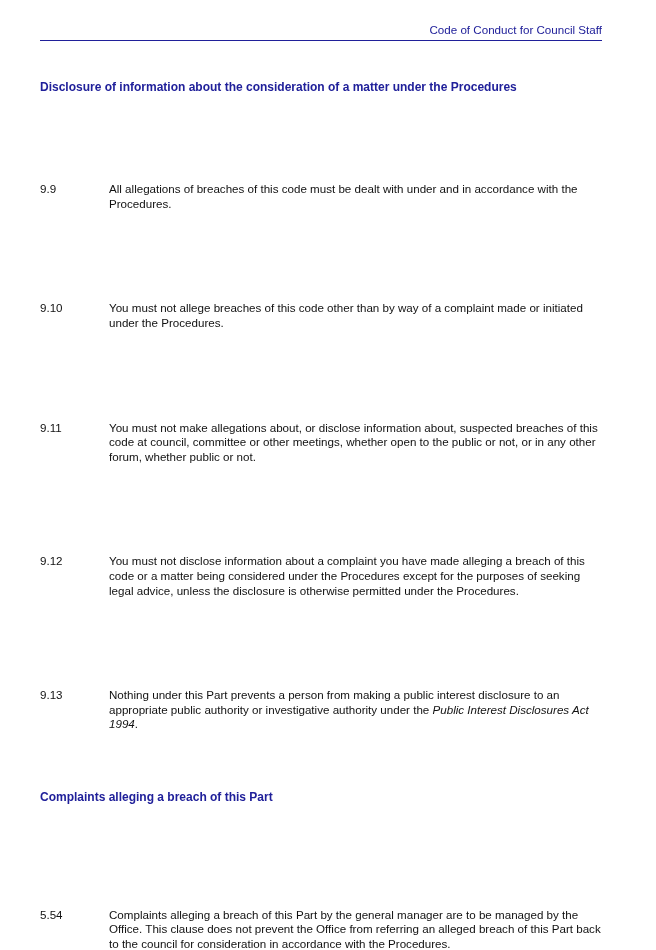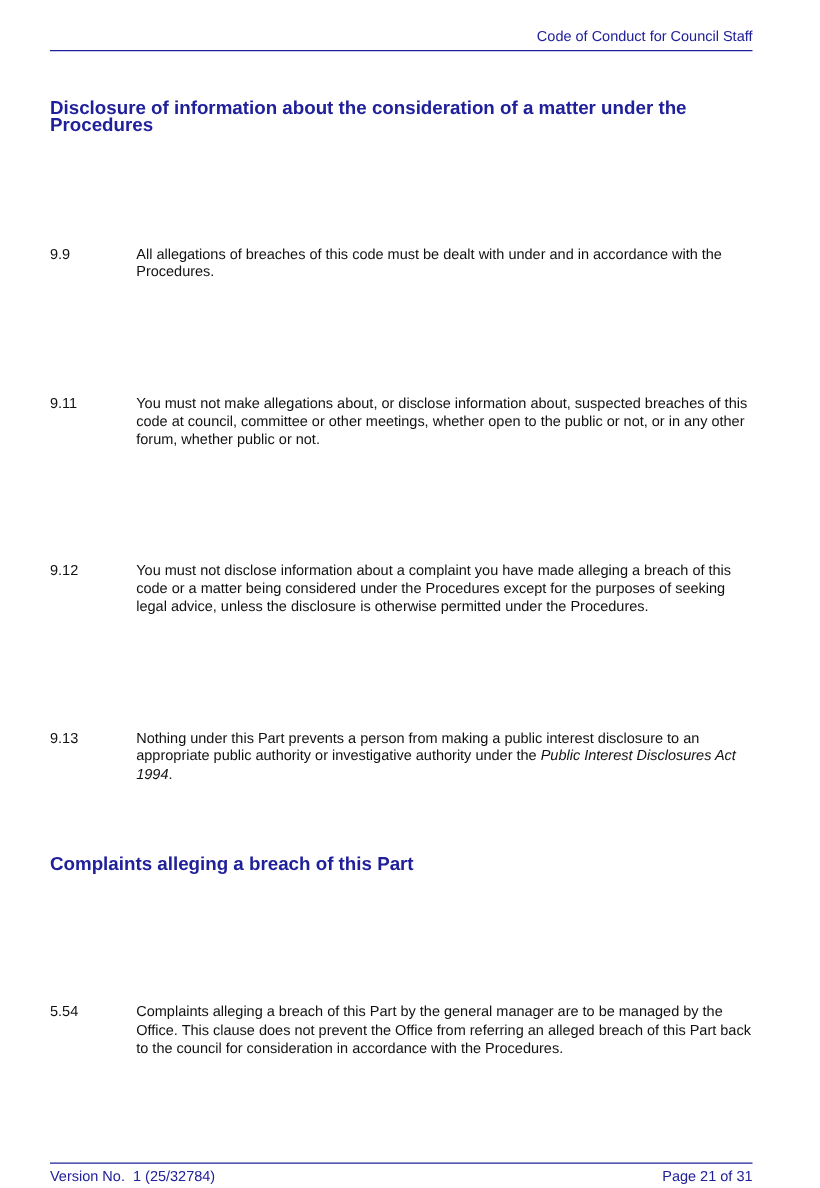--- a/index.html
+++ b/index.html
@@ -28,21 +28,21 @@
     padding-bottom: 2px;
   }
   .doc-header-title {
     display: block;
     text-align: right;
     color: var(--accent);
   }
   .section-heading {
     color: var(--accent);
     font-weight: bold;
-    font-size: 15px;
+    font-size: 12px;
     line-height: 14.6px;
     margin-top: 3px;
     margin-bottom: 7px;
   }
   .section-heading.second {
     margin-top: 13px;
     margin-bottom: 22px;
   }
   .clause {
     display: flex;
@@ -77,20 +77,24 @@
     <span class="doc-header-title">Code of Conduct for Council Staff</span>
   </div>
 
   <div class="section-heading">Disclosure of information about the consideration of a matter under the Procedures</div>
 
   <div class="clause">
     <span class="clause-num">9.9</span>
     <span class="clause-body"><span>All allegations of breaches of this code must be dealt with under and in accordance with the Procedures.</span><em></em><span></span></span>
   </div>
 
+  <div class="clause">
+    <span class="clause-num">9.10</span>
+    <span class="clause-body"><span>You must not allege breaches of this code other than by way of a complaint made or initiated under the Procedures.</span><em></em><span></span></span>
+  </div>
 
   <div class="clause">
     <span class="clause-num">9.11</span>
     <span class="clause-body"><span>You must not make allegations about, or disclose information about, suspected breaches of this code at council, committee or other meetings, whether open to the public or not, or in any other forum, whether public or not.</span><em></em><span></span></span>
   </div>
 
   <div class="clause">
     <span class="clause-num">9.12</span>
     <span class="clause-body"><span>You must not disclose information about a complaint you have made alleging a breach of this code or a matter being considered under the Procedures except for the purposes of seeking legal advice, unless the disclosure is otherwise permitted under the Procedures.</span><em></em><span></span></span>
   </div>

